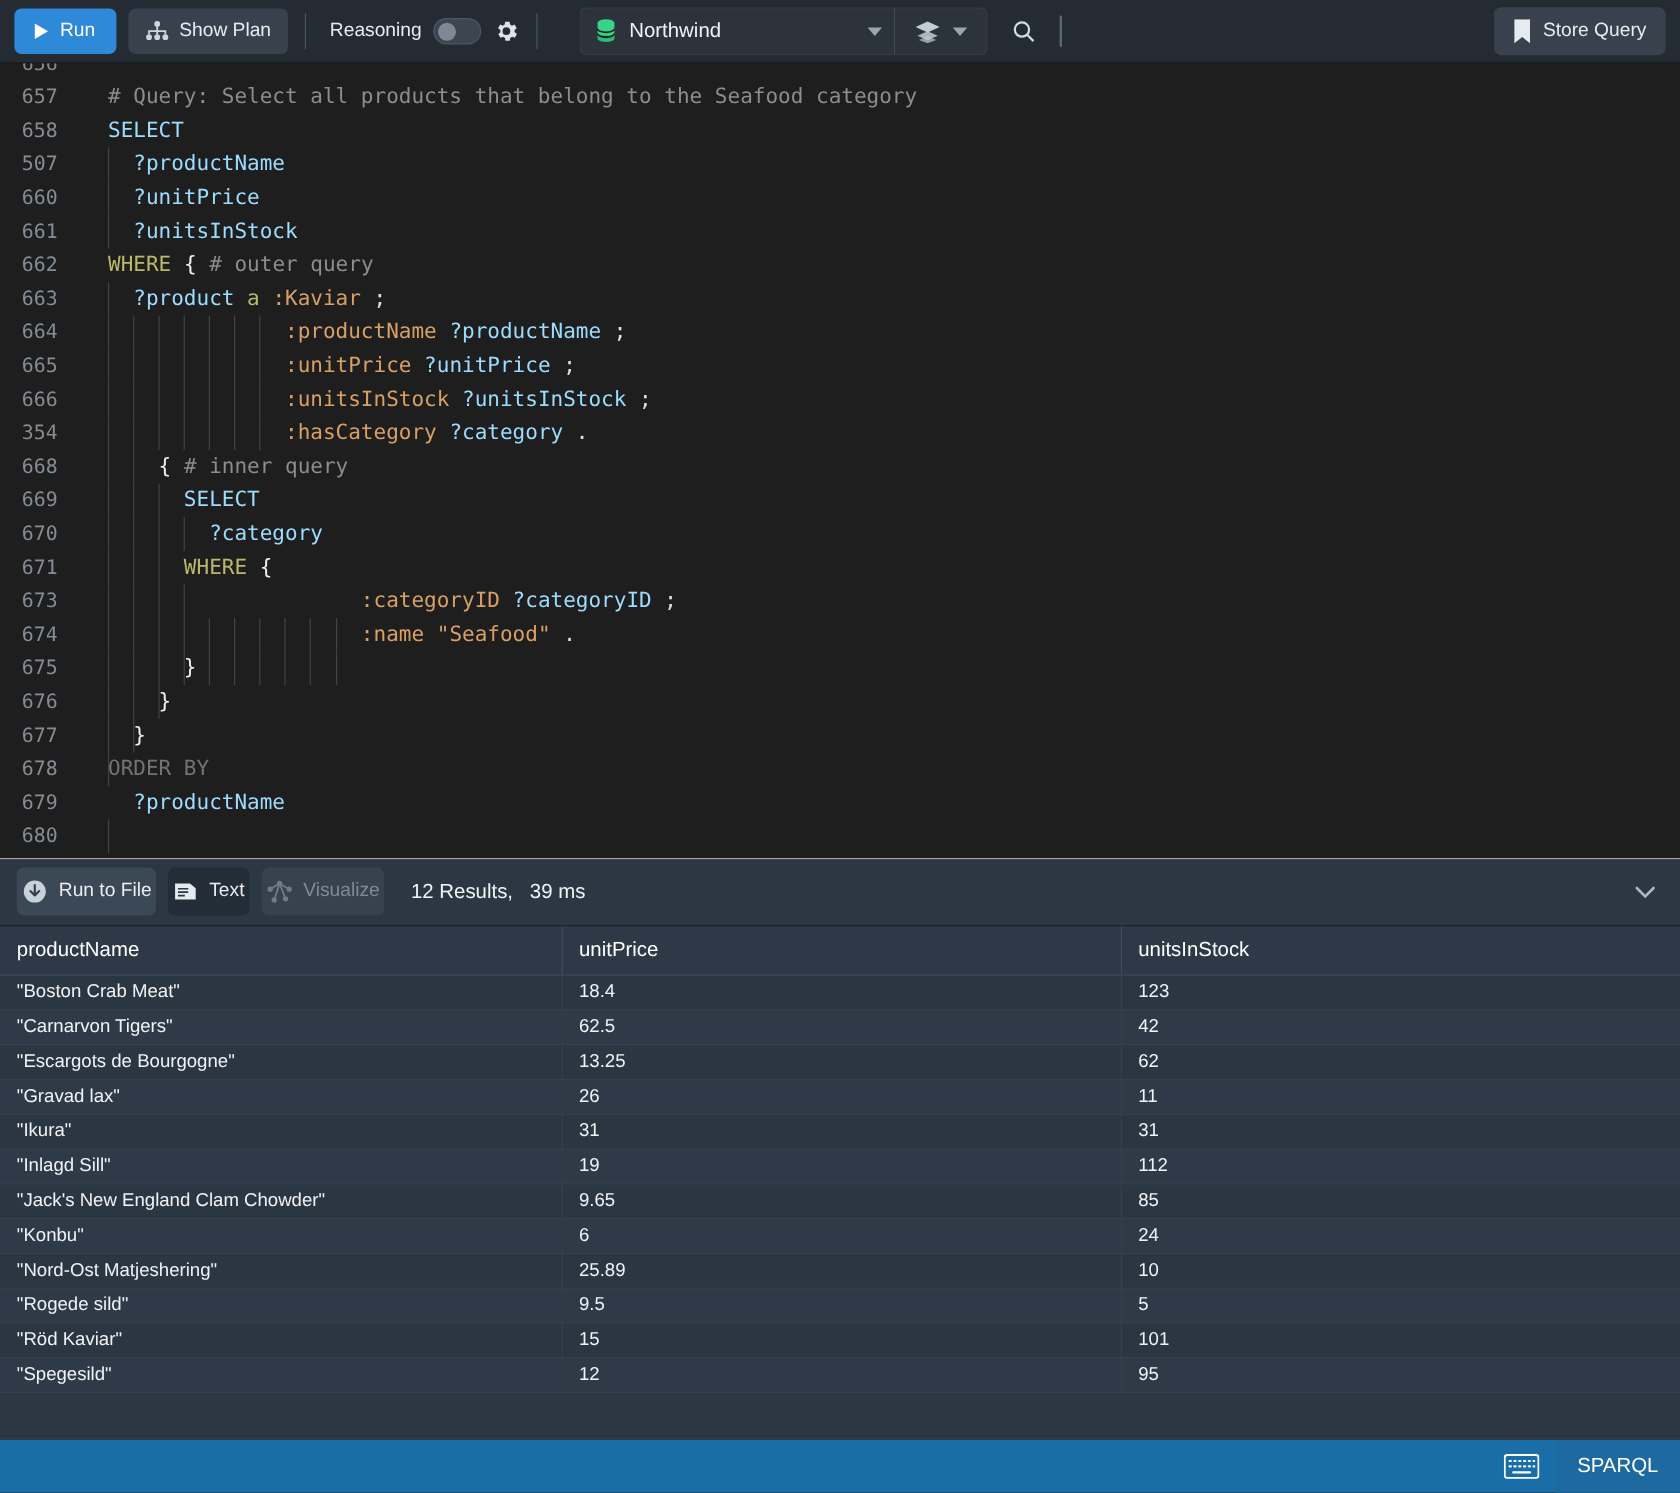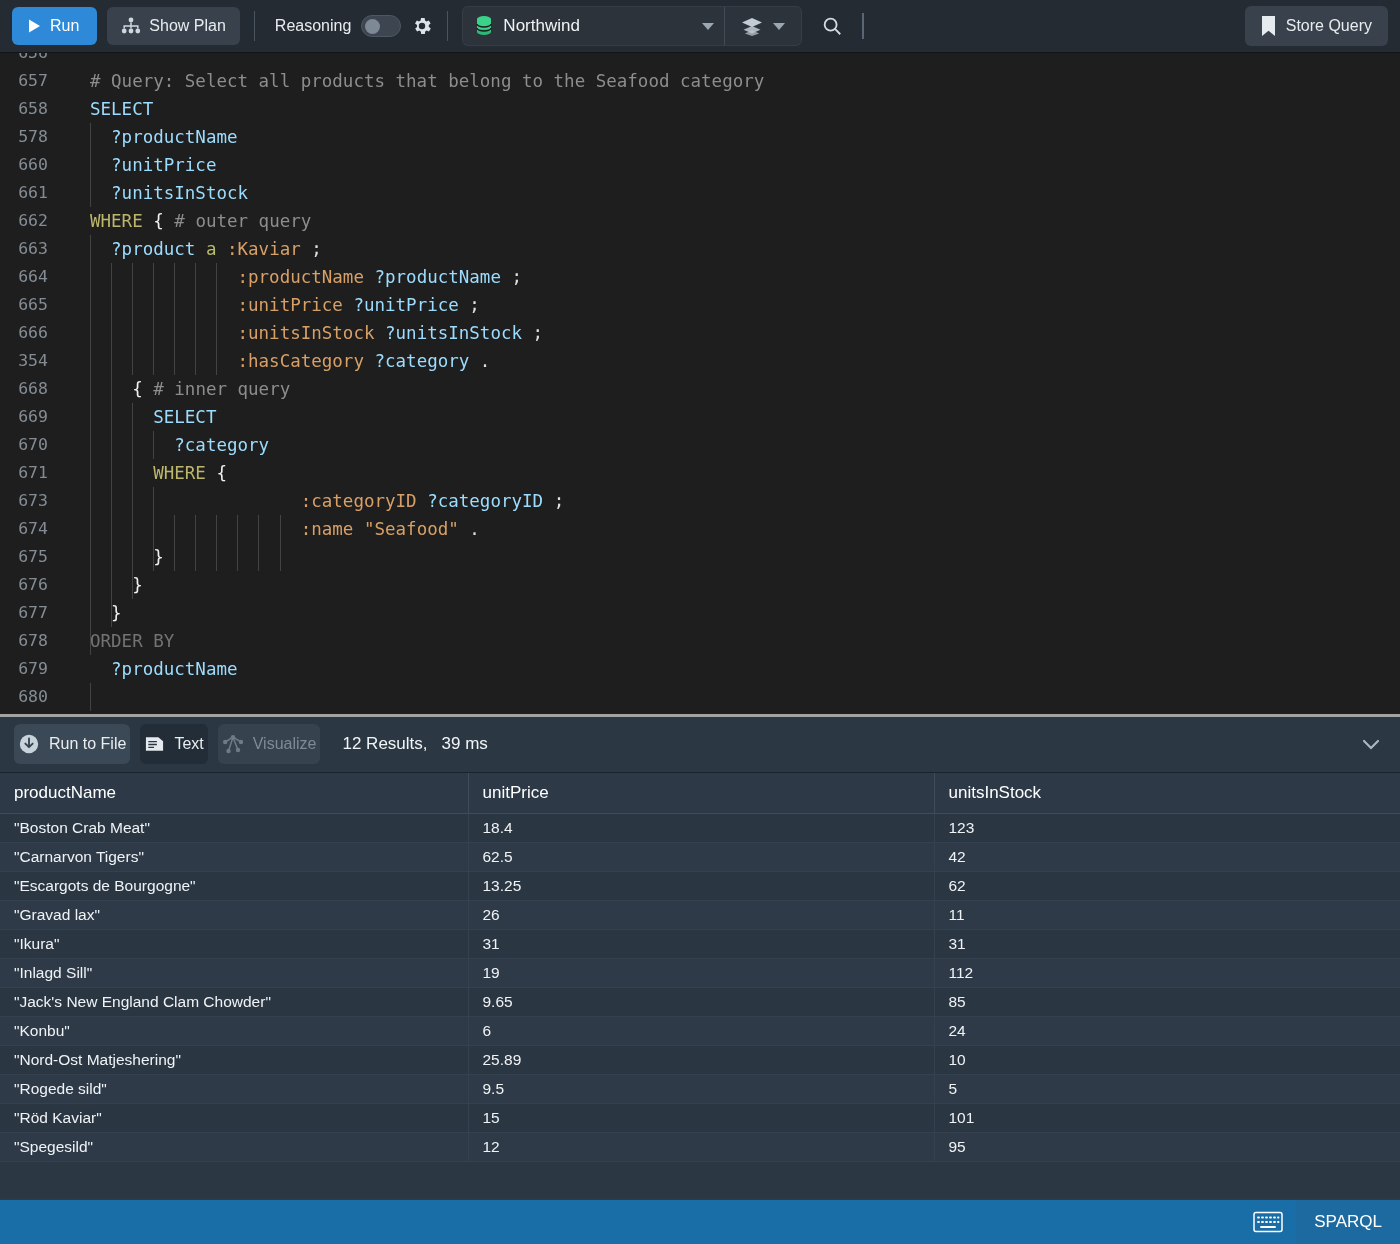--- a/index.html
+++ b/index.html
@@ -53,21 +53,21 @@
     background: #7d8a96;
   }
   .gear { width: 22px; height: 22px; cursor: pointer; }
   .db-select {
     display: flex; align-items: center;
     height: 40px; width: 262px;
     background: #2c333b;
     border-radius: 6px 0 0 6px;
     padding: 0 10px 0 12px;
     gap: 10px; cursor: pointer;
-    border: 1px solid #353d46; border-right: none;
+    border: 1px solid #353d46; border-right: none; margin-left: 21px;
   }
   .db-name { font-size: 17px; color: #f0f3f5; flex: 1; }
   .layers-select {
     display: flex; align-items: center; justify-content: center;
     gap: 10px;
     height: 40px; width: 78px;
     background: #2c333b;
     border-radius: 0 6px 6px 0;
     cursor: pointer;
     border: 1px solid #353d46; border-left: 1px solid #434c56;
@@ -89,21 +89,21 @@
     background: #39424c; height: 40px;
     padding: 0 16px; gap: 10px;
   }
 
   
   .editor-wrap {
     flex: 1 1 auto;
     background: #1e1e1e;
     overflow: hidden;
     position: relative;
-    border-bottom: 3px solid #a3a3a3;
+    border-bottom: 1px solid #a3a3a3;
   }
   .code {
     font-family: "DejaVu Sans Mono", monospace;
     font-size: 17.5px;
     line-height: 28px;
     position: relative;
     padding-top: 0px;
   }
   .cline {
     display: flex;
@@ -316,21 +316,21 @@
     </span>
     <span>Store Query</span>
   </div>
 </div>
 
 <div class="editor-wrap">
   <div class="code" id="code-root">
       <div class="cline" style="height: 14px; overflow: hidden; align-items: flex-end;"><div class="gutter">656</div><div class="ctext"></div></div>
       <div class="cline"><div class="gutter">657</div><div class="ctext"><span class="cmt"># Query: Select all products that belong to the Seafood category</span></div></div>
       <div class="cline"><div class="gutter">658</div><div class="ctext"><span class="kw-select">SELECT</span></div></div>
-      <div class="cline"><div class="gutter">578</div><div class="ctext"><span class="var">  ?productName</span></div></div>
+      <div class="cline"><div class="gutter">507</div><div class="ctext"><span class="var">  ?productName</span></div></div>
       <div class="cline"><div class="gutter">660</div><div class="ctext"><span class="var">  ?unitPrice</span></div></div>
       <div class="cline"><div class="gutter">661</div><div class="ctext"><span class="var">  ?unitsInStock</span></div></div>
       <div class="cline"><div class="gutter">662</div><div class="ctext"><span class="kw-where">WHERE</span><span class="punc"> </span><span class="brace">{</span><span class="punc"> </span><span class="cmt"># outer query</span></div></div>
       <div class="cline"><div class="gutter">663</div><div class="ctext"><span class="var">  ?product</span><span class="punc"> </span><span class="kw-a">a</span><span class="punc"> </span><span class="pred">:Kaviar</span><span class="punc"> </span><span class="punc">;</span></div></div>
       <div class="cline"><div class="gutter">664</div><div class="ctext"><span class="pred">              :productName</span><span class="punc"> </span><span class="var">?productName</span><span class="punc"> </span><span class="punc">;</span></div></div>
       <div class="cline"><div class="gutter">665</div><div class="ctext"><span class="pred">              :unitPrice</span><span class="punc"> </span><span class="var">?unitPrice</span><span class="punc"> </span><span class="punc">;</span></div></div>
       <div class="cline"><div class="gutter">666</div><div class="ctext"><span class="pred">              :unitsInStock</span><span class="punc"> </span><span class="var">?unitsInStock</span><span class="punc"> </span><span class="punc">;</span></div></div>
       <div class="cline"><div class="gutter">354</div><div class="ctext"><span class="pred">              :hasCategory</span><span class="punc"> </span><span class="var">?category</span><span class="punc"> </span><span class="punc">.</span></div></div>
       <div class="cline"><div class="gutter">668</div><div class="ctext"><span class="brace">    {</span><span class="punc"> </span><span class="cmt"># inner query</span></div></div>
       <div class="cline"><div class="gutter">669</div><div class="ctext"><span class="kw-select">      SELECT</span></div></div>

